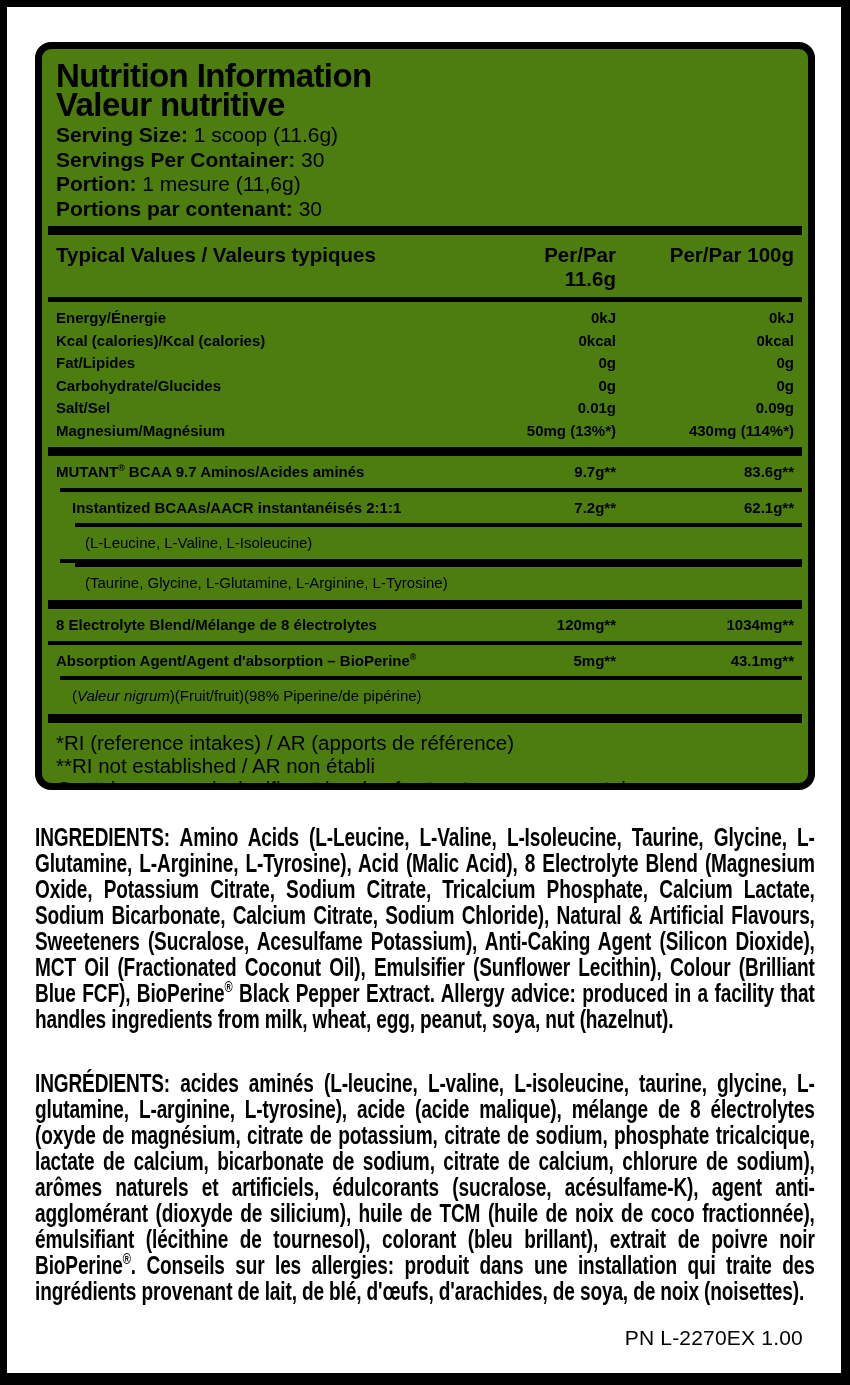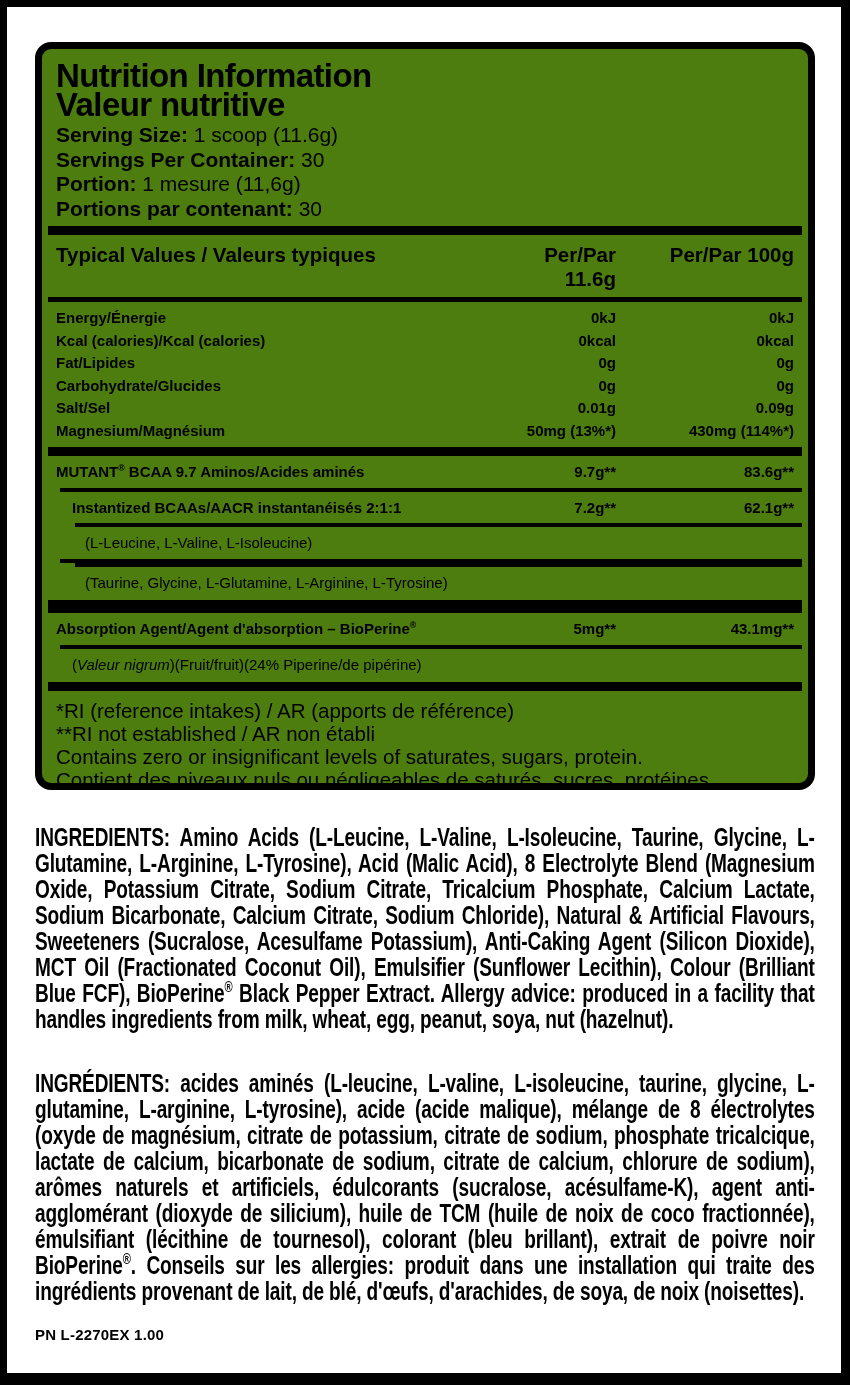--- a/index.html
+++ b/index.html
@@ -49,21 +49,21 @@
     position:absolute;left:35px;width:1083px;
     font-weight:700;font-size:26.5px;line-height:26px;text-align:justify;
     letter-spacing:-0.2px;
     transform:scaleX(0.72);transform-origin:0 0;
   }
   .ing-en{top:797px;}
   .ing-fr{top:1043px;}
   
   .pn{
     position:absolute;left:35px;top:1326px;width:768px;
-    text-align:left;font-size:15px;font-weight:700;letter-spacing:0.2px;
+    text-align:right;font-size:21px;font-weight:400;letter-spacing:0.2px;
   }
 </style>
 </head>
 <body>
 
 <div class="outer-frame"></div>
 
 <div class="nbox">
 
   <div class="title">
@@ -149,33 +149,38 @@
 
 
   <div class="sep4 i2"></div>
 
   <div class="row pads">
     <span class="lbl ind2">(Taurine, Glycine, L-Glutamine, L-Arginine, L-Tyrosine)</span>
   </div>
 
   <div class="bar9" style="margin-top:2px"></div>
 
+  <div class="row bold pads">
+    <span class="lbl">8 Electrolyte Blend/Mélange de 8 électrolytes</span>
+    <span class="num">120mg**</span>
+    <span class="num2">1034mg**</span>
+  </div>
 
   <div class="sep4"></div>
 
   <div class="row bold pads">
     <span class="lbl"><span>Absorption Agent/Agent d'absorption – BioPerine</span><sup>®</sup></span>
     <span class="num">5mg**</span>
     <span class="num2">43.1mg**</span>
   </div>
 
   <div class="sep4 i1"></div>
 
   <div class="row pads">
-    <span class="lbl ind1"><span>(</span><span class="it">Valeur nigrum</span><span>)(Fruit/fruit)(24% Piperine/de pipérine)</span></span>
+    <span class="lbl ind1"><span>(</span><span class="it">Valeur nigrum</span><span>)(Fruit/fruit)(98% Piperine/de pipérine)</span></span>
   </div>
 
   <div class="bar9" style="margin-top:2px"></div>
 
   <div class="foot">
     <div>*RI (reference intakes) / AR (apports de référence)</div>
     <div>**RI not established / AR non établi</div>
     <div>Contains zero or insignificant levels of saturates, sugars, protein.</div>
     <div>Contient des niveaux nuls ou négligeables de saturés, sucres, protéines.</div>
 

